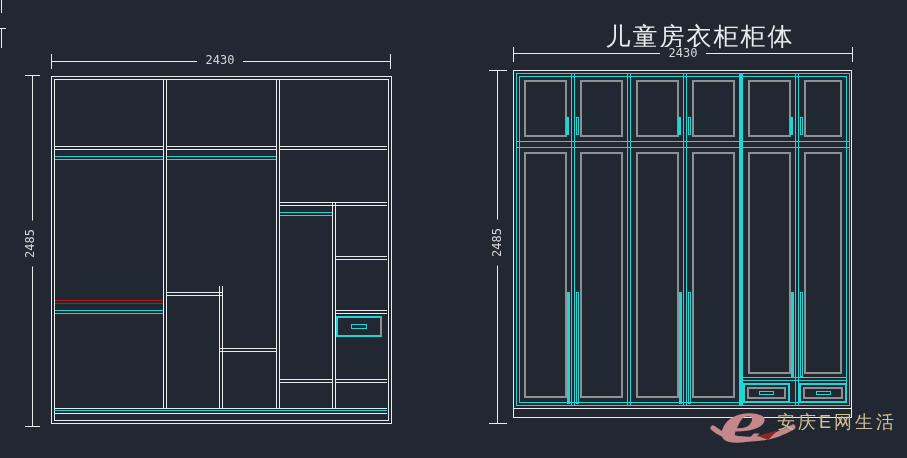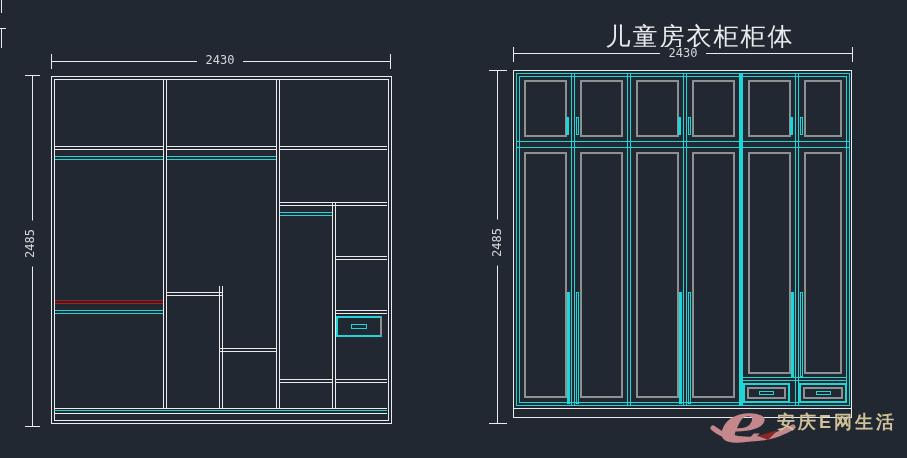--- a/index.html
+++ b/index.html
@@ -35,21 +35,21 @@
        font:12px "DejaVu Sans Mono",monospace;text-align:center;line-height:13px;height:13px}
   .rot{transform:rotate(-90deg)}
   .hb {position:absolute;background:var(--cyan)}
   .hbo{position:absolute;box-sizing:border-box;border:1px solid var(--cyan)}
   .dwr{position:absolute;box-sizing:border-box;border:2px solid var(--cyan);
        display:flex;align-items:center;justify-content:center}
   .dwr .pull{width:16px;height:5px;box-sizing:border-box;border:1px solid var(--cyan)}
   .dwr .inrect{position:absolute;inset:2px;border:2px solid var(--gray)}
   .wm-e{position:absolute;color:var(--wmlogo);font:italic bold 54px "DejaVu Serif",serif;
         transform:skewX(-10deg) scaleX(1.35);transform-origin:left bottom;line-height:1}
-  .wm-t1{position:absolute;color:var(--wmtext);font-weight:bold;font-size:18px;
+  .wm-t1{position:absolute;color:var(--wmtext);font-weight:normal;font-size:18px;
          letter-spacing:3px;white-space:nowrap}
   .wm-t2{position:absolute;color:var(--wmtext);font-weight:bold;font-size:15px;
          letter-spacing:1px;white-space:nowrap}
 </style>
 </head>
 <body>
 
 <div class="grp">
 
   <div class="h" style="left:51px;top:61px;width:340px"></div>

